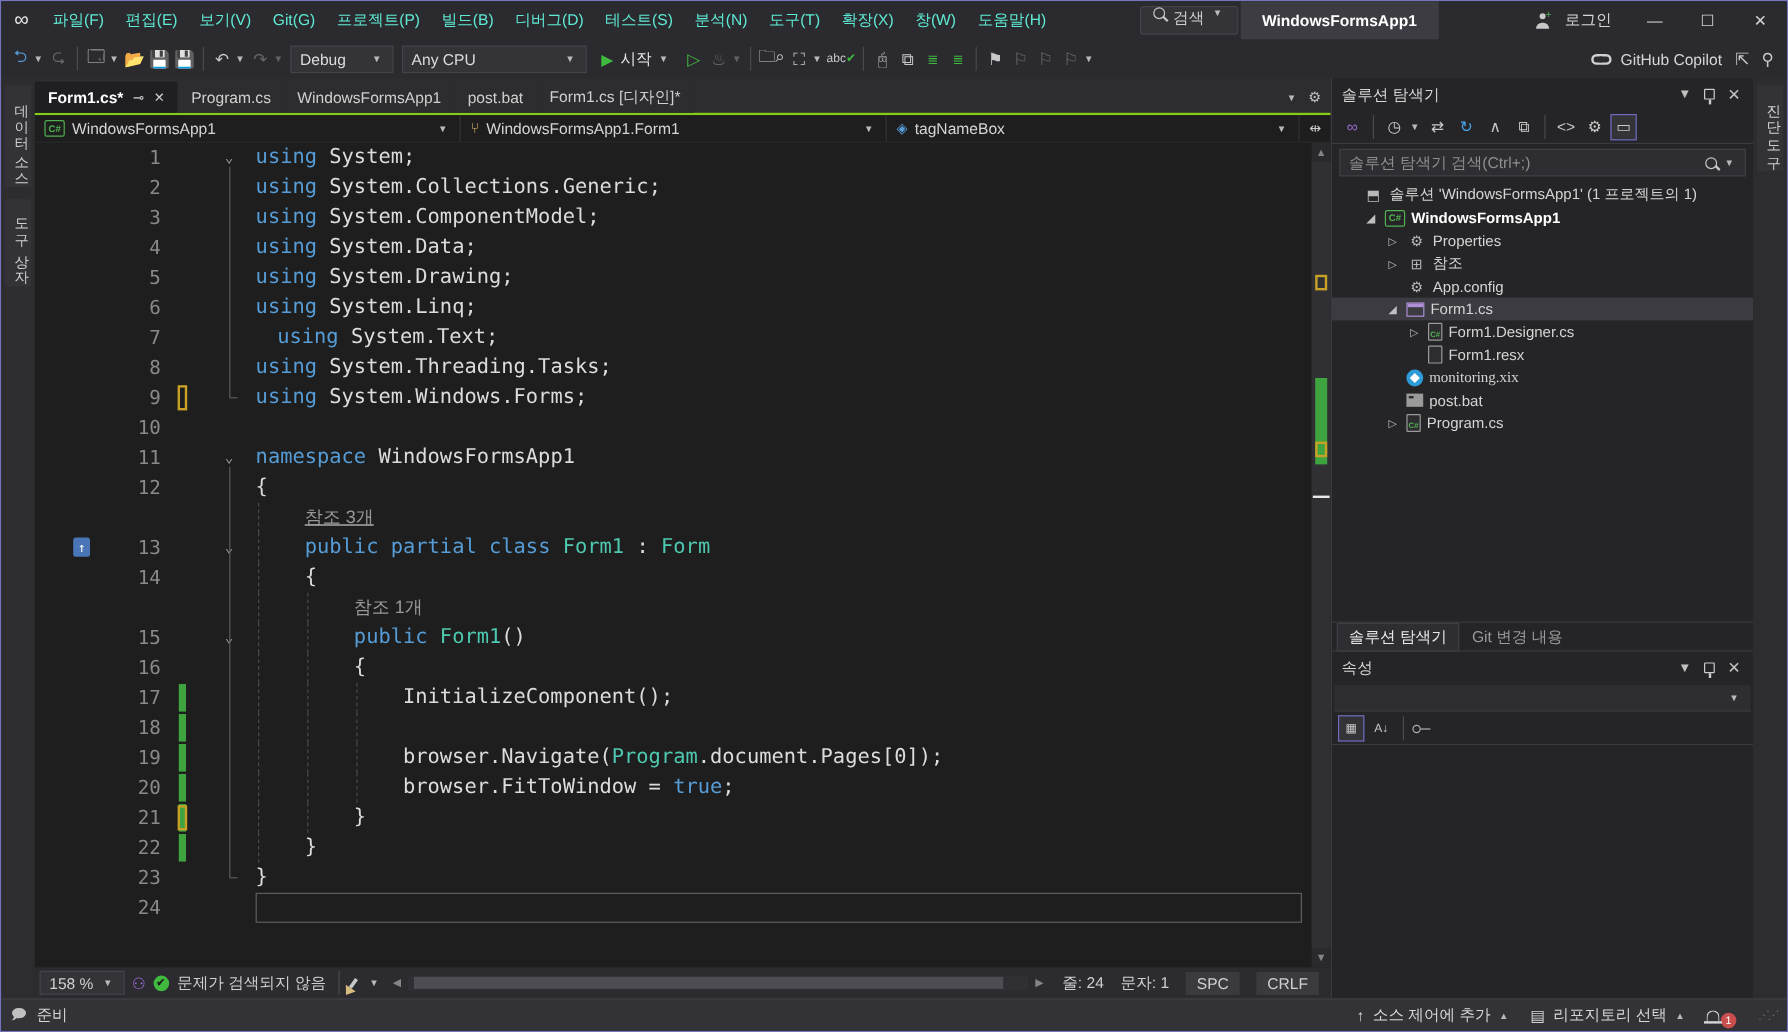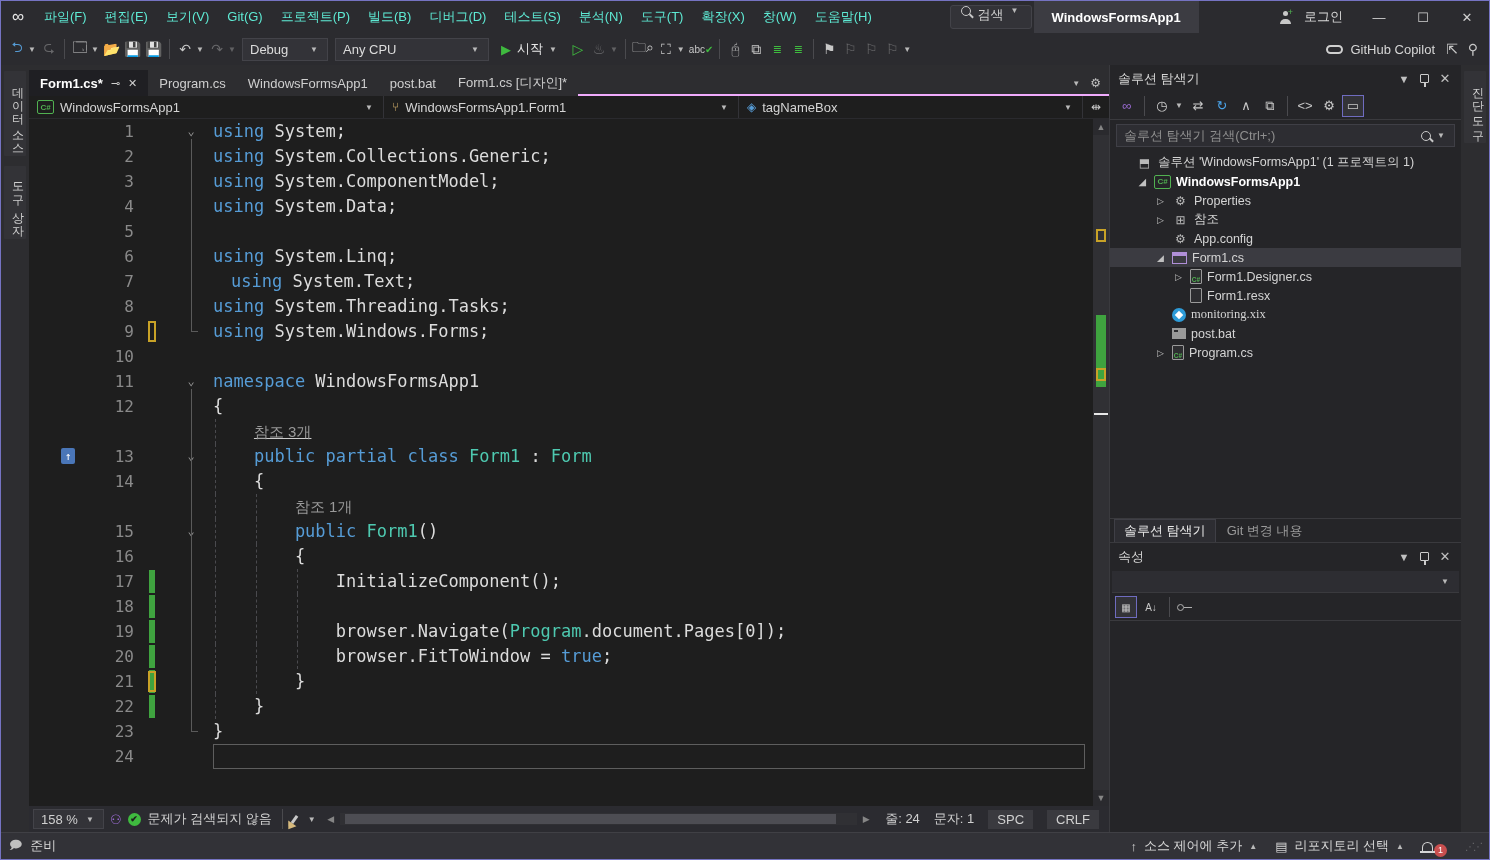--- a/index.html
+++ b/index.html
@@ -32,21 +32,21 @@
   .copilot{display:flex;align-items:center;gap:7px;margin-left:auto;color:#d6d6d6;padding-right:6px}
   .ico-goggles{width:17px;height:9px;border:2px solid #d0d0d0;border-radius:5px;position:relative}
   .ico-goggles::after{content:"";position:absolute;left:5px;top:0;bottom:0;width:2px;background:#2b2b2f}
 
   
   .main{flex:1;display:flex;min-height:0}
   .vstrip{flex:0 0 28px;background:#2d2d30;display:flex;flex-direction:column;align-items:center;padding-top:6px;gap:10px}
   .vtab{writing-mode:vertical-rl;color:#cfcfcf;font-size:12px;padding:8px 0;letter-spacing:1px;background:#333337;width:22px;text-align:center;border-radius:1px}
 
   .editor-col{flex:1;display:flex;flex-direction:column;min-width:0;background:#2d2d30;padding-top:5px}
-  .tabstrip{height:26px;flex:0 0 26px;display:flex;border-bottom:2px solid #f0abfc}
+  .tabstrip{height:26px;flex:0 0 26px;display:flex;align-items:flex-end;border-bottom:2px solid #84cc16}
   .tabs{display:flex;height:26px;flex:1}
   .tab{display:flex;align-items:center;gap:8px;padding:0 11px;color:#cfcfcf;background:#2d2d30;height:26px;white-space:nowrap}
   .tab.active{background:#1f1f23;color:#ffffff;font-weight:bold}
   .tab .ticon{font-size:11px;color:#d0d0d0;font-weight:normal}
   .tab-actions{display:flex;align-items:center;gap:8px;padding:0 8px;height:26px}
 
   .navbar{height:23px;flex:0 0 23px;background:#1e1e1e;display:flex;align-items:stretch;border-bottom:1px solid #2a2a2e}
   .navdd{display:flex;align-items:center;gap:6px;padding:0 8px;border-right:1px solid #333338;color:#d4d4d4}
   .navdd .caret{margin-left:auto}
   .navdd.w1{width:355px}.navdd.w2{width:355px}.navdd.w3{flex:1}
@@ -294,21 +294,21 @@
         </div>
         <div class="split-ico">⇹</div>
       </div>
 
       <div class="editor-body">
         <div class="code-scroller" id="code">
             <div class="row"><span class="lnum">1</span><span class="fold">⌄</span><div class="codearea"><span style="padding-left: 0ch;"><span class="tok-k">using</span><span class="tok-p"> System;</span></span></div></div>
             <div class="row"><span class="lnum">2</span><div class="codearea"><span style="padding-left: 0ch;"><span class="tok-k">using</span><span class="tok-p"> System.Collections.Generic;</span></span></div></div>
             <div class="row"><span class="lnum">3</span><div class="codearea"><span style="padding-left: 0ch;"><span class="tok-k">using</span><span class="tok-p"> System.ComponentModel;</span></span></div></div>
             <div class="row"><span class="lnum">4</span><div class="codearea"><span style="padding-left: 0ch;"><span class="tok-k">using</span><span class="tok-p"> System.Data;</span></span></div></div>
-            <div class="row"><span class="lnum">5</span></div>
+            <div class="row"><span class="lnum">5</span><div class="codearea"><span style="padding-left: 0ch;"><span class="tok-k">using</span><span class="tok-p"> System.Drawing;</span></span></div></div>
             <div class="row"><span class="lnum">6</span><div class="codearea"><span style="padding-left: 0ch;"><span class="tok-k">using</span><span class="tok-p"> System.Linq;</span></span></div></div>
             <div class="row"><span class="lnum">7</span><div class="codearea"><span style="padding-left: 0ch; margin-left: 18px;"><span class="tok-k">using</span><span class="tok-p"> System.Text;</span></span></div></div>
             <div class="row"><span class="lnum">8</span><div class="codearea"><span style="padding-left: 0ch;"><span class="tok-k">using</span><span class="tok-p"> System.Threading.Tasks;</span></span></div></div>
             <div class="row"><span class="lnum">9</span><span class="ymark"></span><div class="codearea"><span style="padding-left: 0ch;"><span class="tok-k">using</span><span class="tok-p"> System.Windows.Forms;</span></span></div></div>
             <div class="row"><span class="lnum">10</span><div class="codearea"><span style="padding-left: 0ch;"></span></div></div>
             <div class="row"><span class="lnum">11</span><span class="fold">⌄</span><div class="codearea"><span style="padding-left: 0ch;"><span class="tok-k">namespace</span><span class="tok-p"> WindowsFormsApp1</span></span></div></div>
             <div class="row"><span class="lnum">12</span><div class="codearea"><span style="padding-left: 0ch;"><span class="tok-p">{</span></span></div></div>
             <div class="row"><div class="codearea"><span class="guide" style="left: calc(0ch + 2px);"></span><span style="padding-left: 4ch; text-decoration: underline;"><span class="lens">참조 3개</span></span></div></div>
             <div class="row"><span class="lnum">13</span><span class="fold">⌄</span><span class="margin-glyph">↑</span><div class="codearea"><span class="guide" style="left: calc(0ch + 2px);"></span><span style="padding-left: 4ch;"><span class="tok-k">public</span><span class="tok-p"> </span><span class="tok-k">partial</span><span class="tok-p"> </span><span class="tok-k">class</span><span class="tok-p"> </span><span class="tok-y">Form1</span><span class="tok-p"> : </span><span class="tok-y">Form</span></span></div></div>
             <div class="row"><span class="lnum">14</span><div class="codearea"><span class="guide" style="left: calc(0ch + 2px);"></span><span style="padding-left: 4ch;"><span class="tok-p">{</span></span></div></div>

